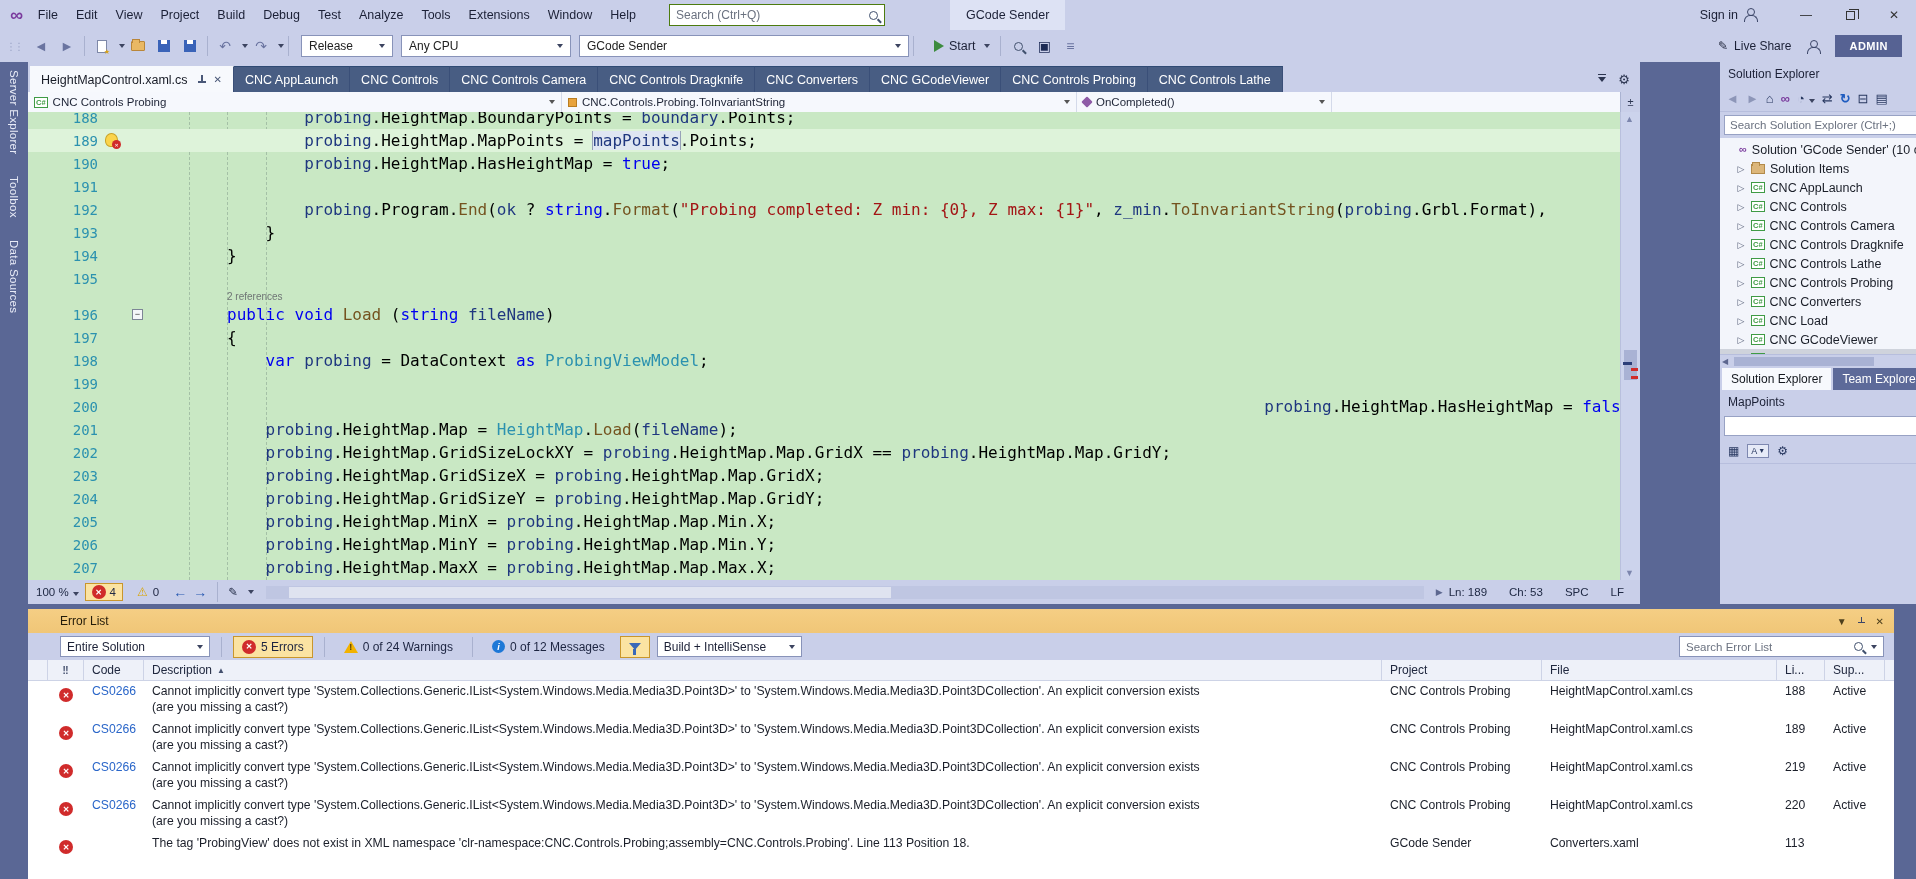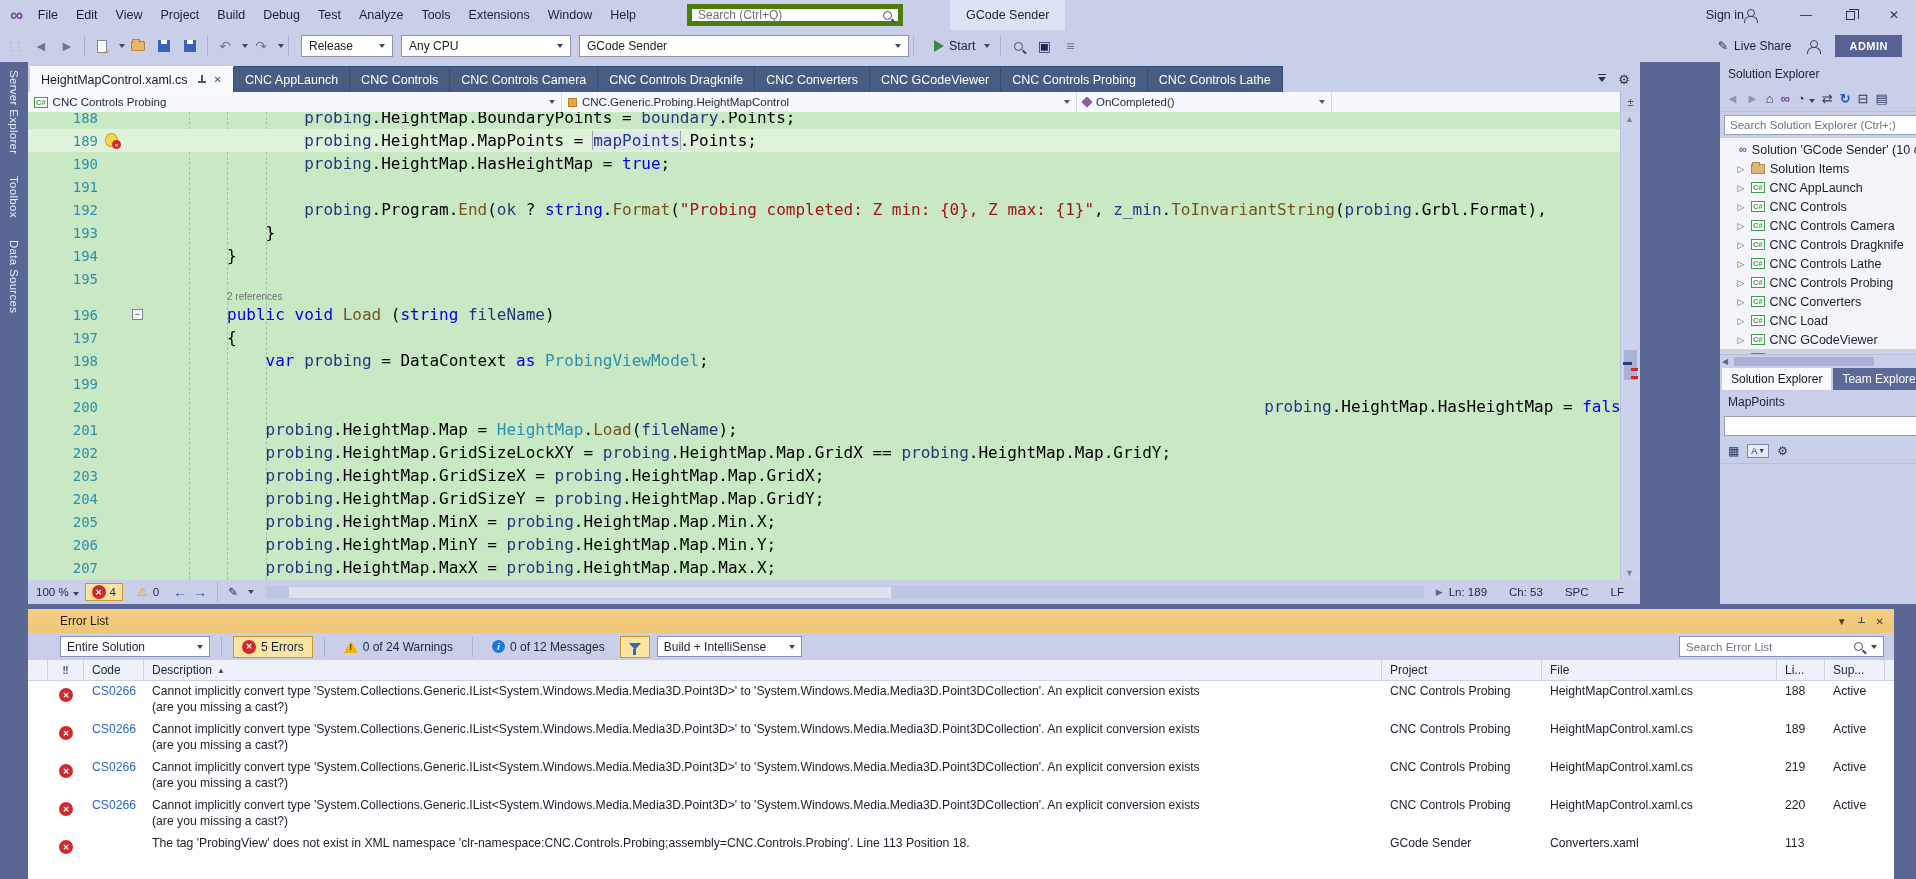--- a/index.html
+++ b/index.html
@@ -8,28 +8,28 @@
 }
 *{box-sizing:border-box;margin:0;padding:0}
 html,body{width:1916px;height:879px;overflow:hidden}
 body{position:relative;background:var(--dark);font-family:"Liberation Sans",sans-serif;color:#1b2036}
 
 
 .titlebar{position:absolute;left:0;top:0;width:1916px;height:30px;background:var(--chrome);display:flex;align-items:center;font-size:12.5px}
 .vs-logo{margin:0 6px 0 10px;color:#7a3b9d;font-weight:bold;font-size:18px;font-style:italic}
 .menus{display:flex;height:30px}
 .menu-item{padding:0 9px;line-height:30px;cursor:default}
-.search-global{position:absolute;left:687px;top:4px;width:216px;height:22px;background:#fff;border:5px solid #4d7c0f;display:flex;align-items:center;padding:0 6px}
+.search-global{position:absolute;left:669px;top:4px;width:216px;height:22px;background:#fff;border:1px solid #4d7c0f;display:flex;align-items:center;padding:0 6px}
 .search-global input{flex:1;border:none;outline:none;font-size:12px;color:#333;background:transparent;font-family:"Liberation Sans",sans-serif}
 .search-global input::placeholder{color:#6b7280}
 .mag{width:9px;height:9px;border:1.6px solid #41516e;border-radius:50%;position:relative;flex:0 0 auto}
 .mag::after{content:"";position:absolute;width:5px;height:1.6px;background:#41516e;left:7px;top:8px;transform:rotate(45deg)}
 .win-title{position:absolute;left:950px;top:0;height:30px;padding:0 16px;background:#dde2f4;display:flex;align-items:center;font-size:12.5px}
 .tb-right1{position:absolute;right:0;top:0;height:30px;display:flex;align-items:center}
-.signin{display:flex;align-items:center;margin-right:28px}
+.signin{display:flex;align-items:flex-start;gap:6px;margin-right:28px}
 .person{width:12px;height:12px;position:relative}
 .person::before{content:"";position:absolute;left:3px;top:0;width:6px;height:6px;border:1.4px solid #3c4668;border-radius:50%}
 .person::after{content:"";position:absolute;left:0;top:7px;width:12px;height:6px;border:1.4px solid #3c4668;border-bottom:none;border-radius:6px 6px 0 0}
 .winbtn{width:44px;height:30px;display:flex;align-items:center;justify-content:center;font-size:12px;color:#333}
 .restore-glyph{width:9px;height:9px;border:1px solid #333;position:relative;background:var(--chrome)}
 .restore-glyph::before{content:"";position:absolute;left:2px;top:-3px;width:9px;height:9px;border:1px solid #333;border-bottom:none;border-left:none}
 
 
 .toolbar{position:absolute;left:0;top:30px;width:1916px;height:32px;background:var(--chrome);display:flex;align-items:center;padding-left:6px;font-size:12.5px}
 .tgrip{color:#9aa3c6;font-size:10px;letter-spacing:-2px;margin-right:6px}
@@ -328,21 +328,21 @@
       </span>
     </div>
   <div class="breadcrumb">
     <span class="bc bc1">
       <span class="ico-cs">C#</span>
       <span>CNC Controls Probing</span>
       <span class="mini-arr"></span>
     </span>
     <span class="bc bc2">
       <span class="ico-class"></span>
-      <span>CNC.Generic.Probing.HeightMapControl</span>
+      <span>CNC.Controls.Probing.ToInvariantString</span>
       <span class="mini-arr"></span>
     </span>
     <span class="bc bc3">
       <span class="ico-method"></span>
       <span>OnCompleted()</span>
       <span class="mini-arr"></span>
     </span>
     <span class="bc-fill"></span>
     <span class="split-btn">±</span>
   </div>

